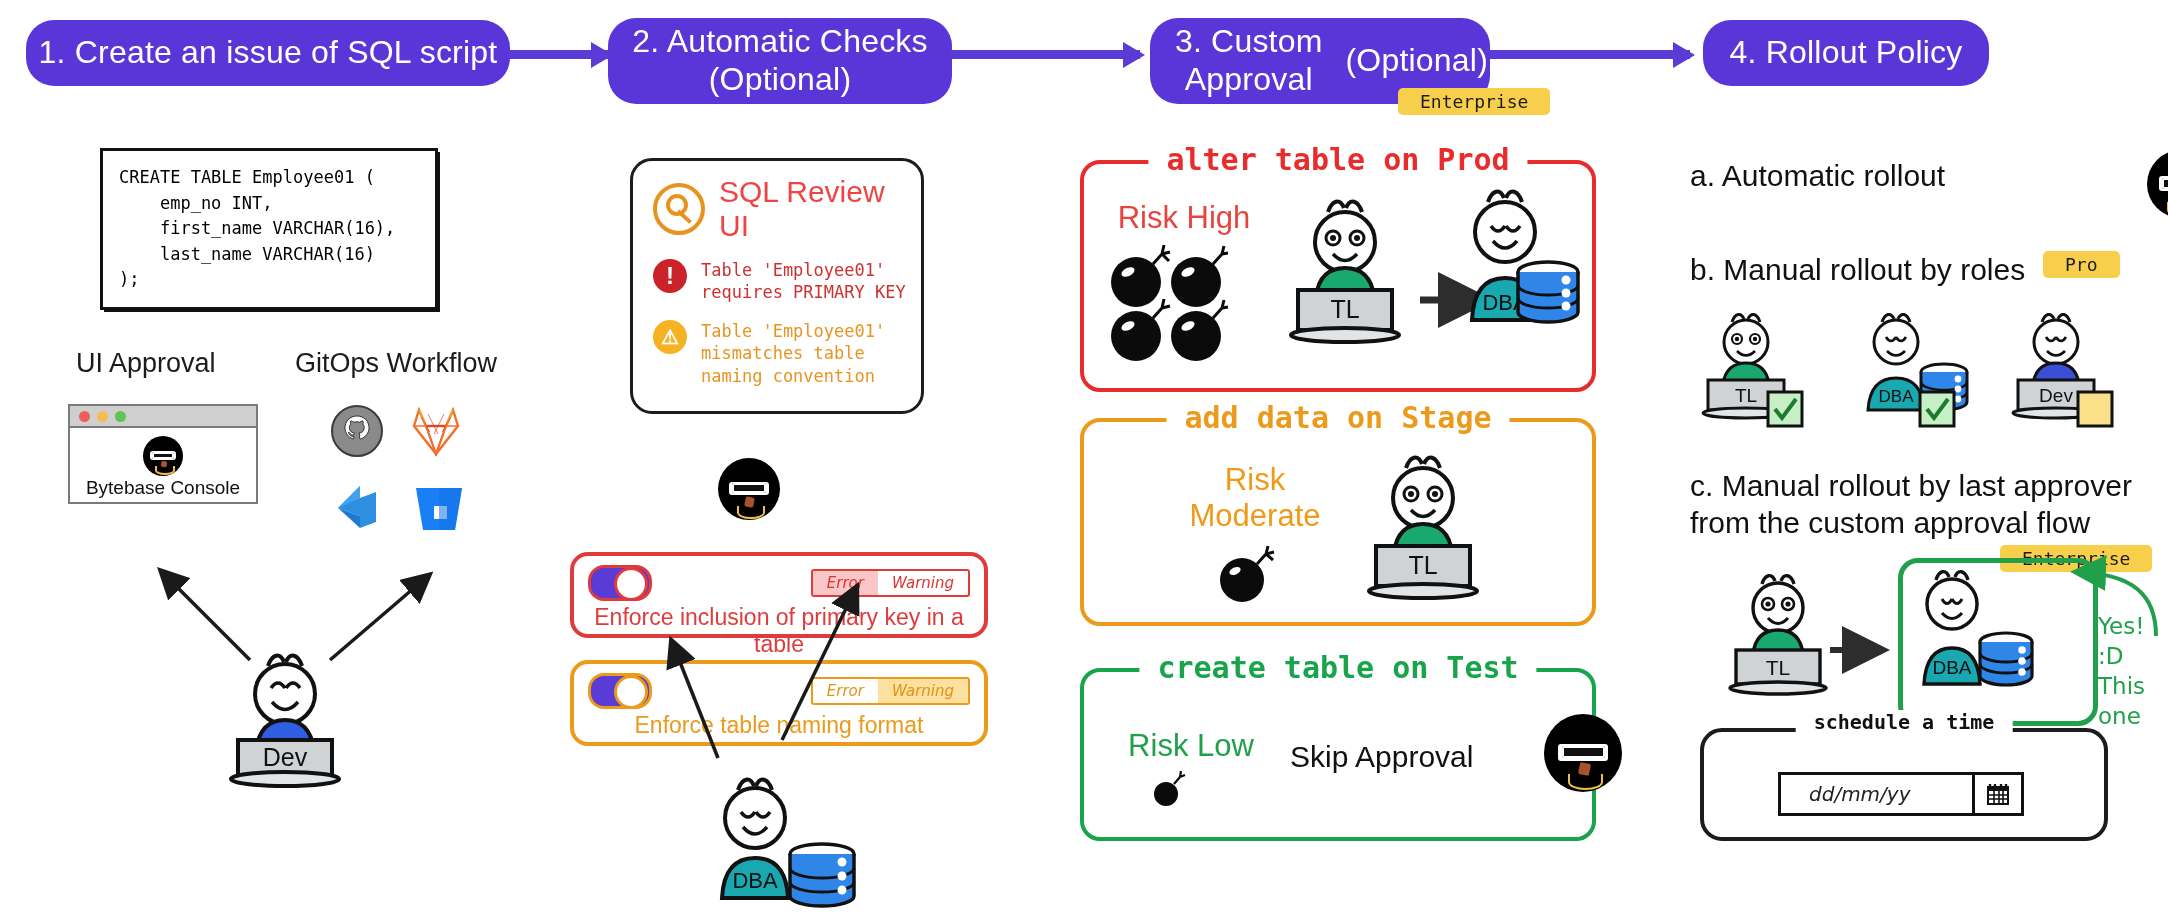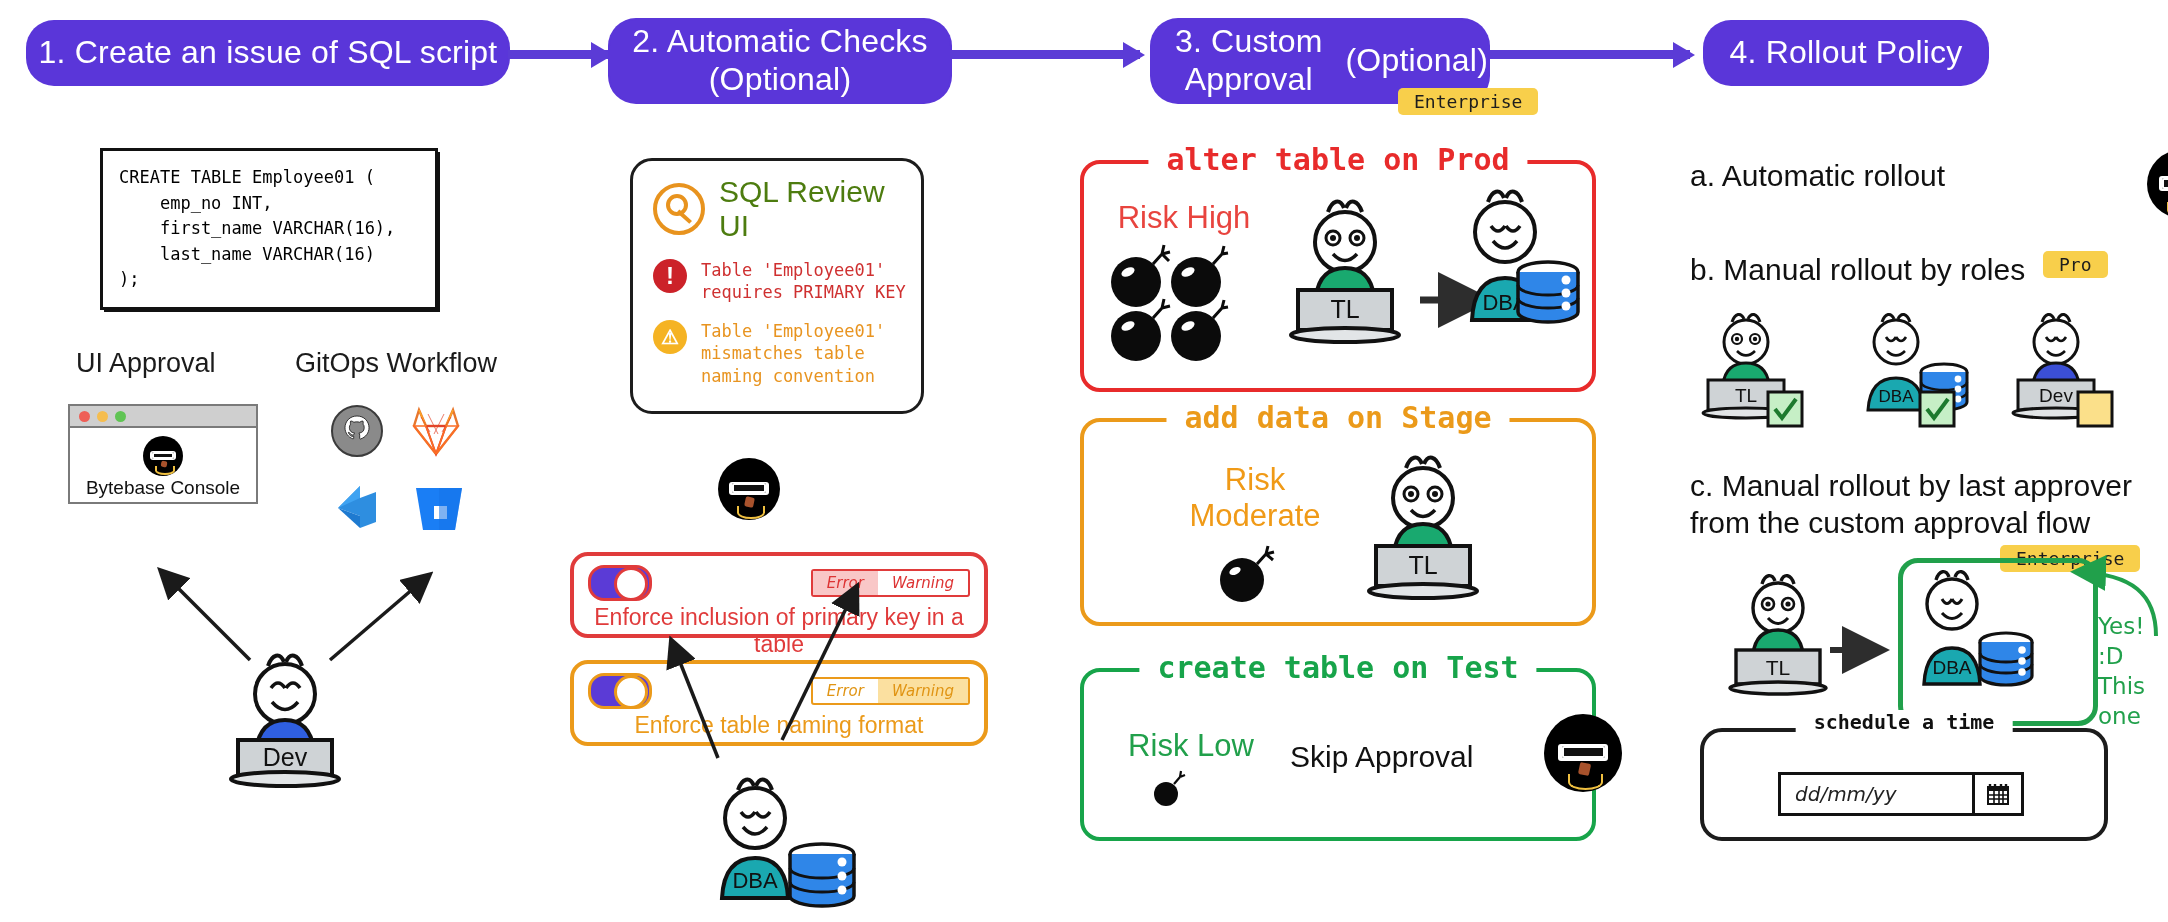--- a/index.html
+++ b/index.html
@@ -47,21 +47,21 @@
   .avatar:after{content:"";position:absolute;left:22%;top:41%;width:56%;height:16%;background:#111;border-radius:2px;
     box-shadow:inset 0 0 0 2px #fff;}
   .avatar .mouth{position:absolute;left:44%;top:63%;width:14%;height:16%;background:#a8522c;border-radius:2px;transform:rotate(12deg);}
   .avatar .neck{position:absolute;left:30%;bottom:2%;width:40%;height:18%;border:2px solid #f0c040;border-top:none;border-radius:0 0 50% 50%;}
 
   
   .card{
     position:absolute;background:#fff;border:3px solid #1c1c1c;border-radius:22px;
   }
   .rev-head{display:flex;align-items:center;gap:14px;padding:14px 0 6px 20px;}
-  .rev-title{font-size:30px;color:#4d7c0f;}
+  .rev-title{font-size:30px;color:#ef4444;}
   .rev-row{display:flex;gap:14px;padding:10px 16px 0 20px;}
   .rev-msg{font-family:"DejaVu Sans Mono",monospace;font-size:17px;line-height:1.32;white-space:pre;}
   .msg-err{color:#cf3030;}
   .msg-warn{color:#e89420;}
 
   .badge-err{width:34px;height:34px;border-radius:50%;background:#cc2229;color:#fff;
     display:flex;align-items:center;justify-content:center;font-weight:bold;font-size:24px;flex:none;}
   .badge-warn{width:34px;height:34px;border-radius:50%;background:#f5b323;color:#fff;flex:none;
     display:flex;align-items:center;justify-content:center;font-weight:bold;font-size:20px;}
 
@@ -112,34 +112,34 @@
 
   .risklbl{position:absolute;font-size:31px;line-height:1.15;text-align:center;}
   .risklbl.red{color:#e8443e;}
   .risklbl.orange{color:#f09a17;}
   .risklbl.green{color:#21a04b;}
 
   
   .person{position:absolute;}
 
   
-  .tag{position:absolute;background:#f8cf4b;border-radius:5px;padding:3px 16px;
+  .tag{position:absolute;background:#f8cf4b;border-radius:5px;padding:3px 22px;
     font-family:"DejaVu Sans Mono",monospace;font-size:18px;color:#1d1d1d;}
 
   .rtext{position:absolute;font-size:30px;color:#111;line-height:1.22;}
 
   .hl-box{position:absolute;border:5px solid #21a04b;border-radius:20px;}
   .note-green{position:absolute;color:#21a04b;font-size:23px;line-height:1.3;font-family:"DejaVu Sans",sans-serif;}
 
   
   .sched{position:absolute;border:4px solid #1c1c1c;border-radius:22px;background:#fff;}
   .sched .legend{position:absolute;top:-22px;left:50%;transform:translateX(-50%);background:#fff;padding:0 18px;
     font-family:"DejaVu Sans Mono",monospace;font-size:20px;font-weight:bold;color:#111;white-space:nowrap;}
   .dateinput{position:absolute;border:3px solid #111;display:flex;align-items:stretch;background:#fff;}
-  .dateinput .val{flex:1;display:flex;align-items:center;padding-left:14px;font-family:"DejaVu Sans",sans-serif;
+  .dateinput .val{flex:1;display:flex;align-items:center;padding-left:28px;font-family:"DejaVu Sans",sans-serif;
     font-style:italic;font-size:20px;color:#222;}
   .dateinput .cal{width:46px;border-left:3px solid #111;display:flex;align-items:center;justify-content:center;}
 
   svg{display:block;overflow:visible;}
 </style>
 </head>
 <body>
 
 <div id="stage">
 

